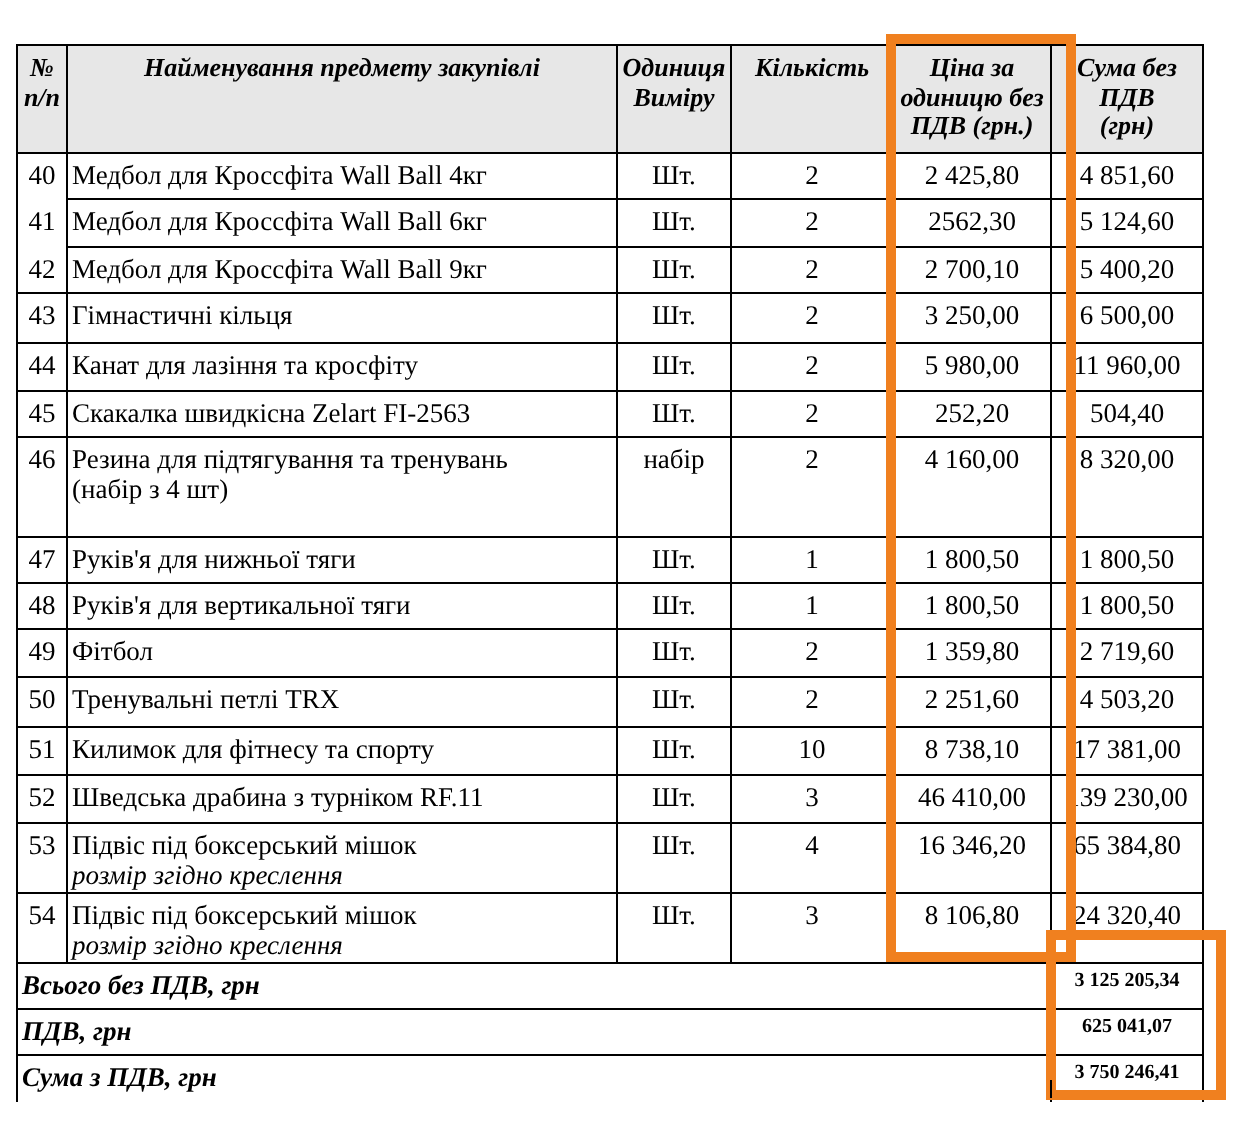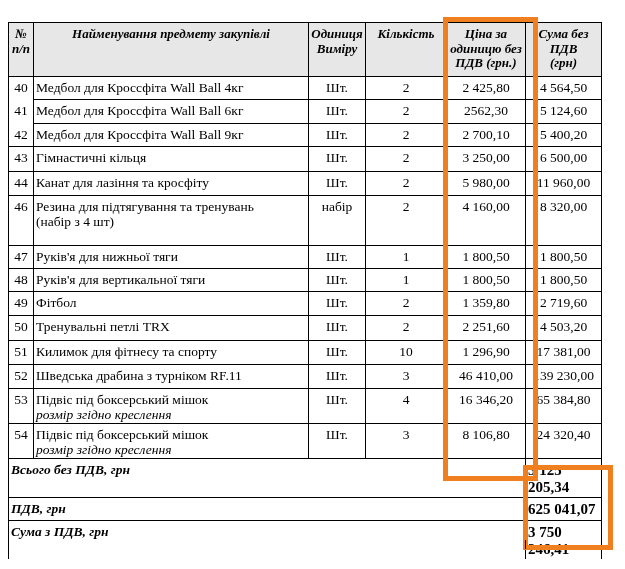--- a/index.html
+++ b/index.html
@@ -22,21 +22,21 @@
     text-align:center; white-space:pre-line; font-size:13px;
     height:48px; padding-top:4px;
   }
   td.c-num  { text-align:center; }
   td.c-name { text-align:left; padding-left:5px; }
   td.c-unit, td.c-qty, td.c-price, td.c-sum { text-align:center; }
   tr.merge-num td.c-num { border-bottom:none; }
   .line2 { display:block; }
   .line2.it { font-style:italic; }
   td.t-label { font-weight:bold; font-style:italic; text-align:left; padding-left:4px; font-size:13.5px; }
-  td.t-value { font-weight:bold; text-align:left; padding-right:6px; font-size:15px; }
+  td.t-value { font-weight:bold; text-align:center; padding-right:6px; font-size:10px; }
   tbody tr:last-child td { border-bottom:none; }
   .hl { position:absolute; border-style:solid; border-width:5px; pointer-events:none; background:transparent; }
   .stub { position:absolute; width:1px; height:9px; background:#000; }
 </style>
 </head>
 <body>
 
 <div class="page">
 
   <table class="doc">
@@ -67,21 +67,21 @@
     <tbody>
         <tr class="merge-num" style="height: 23px; padding-left: 26px;">
       <td class="c-num">40</td>
       <td class="c-name">
         <span>Медбол для Кроссфіта Wall Ball 4кг</span>
         
       </td>
       <td class="c-unit">Шт.</td>
       <td class="c-qty">2</td>
       <td class="c-price">2 425,80</td>
-      <td class="c-sum">4 564,50</td>
+      <td class="c-sum">4 851,60</td>
     </tr>
         <tr class="merge-num" style="height: 24px;">
       <td class="c-num">41</td>
       <td class="c-name">
         <span>Медбол для Кроссфіта Wall Ball 6кг</span>
         
       </td>
       <td class="c-unit">Шт.</td>
       <td class="c-qty">2</td>
       <td class="c-price">2562,30</td>
@@ -112,20 +112,31 @@
         <tr style="height: 24px;">
       <td class="c-num">44</td>
       <td class="c-name">
         <span>Канат для лазіння та кросфіту</span>
         
       </td>
       <td class="c-unit">Шт.</td>
       <td class="c-qty">2</td>
       <td class="c-price">5 980,00</td>
       <td class="c-sum">11 960,00</td>
+    </tr>
+        <tr style="height: 23px;">
+      <td class="c-num">45</td>
+      <td class="c-name">
+        <span>Скакалка швидкісна Zelart FI-2563</span>
+        
+      </td>
+      <td class="c-unit">Шт.</td>
+      <td class="c-qty">2</td>
+      <td class="c-price">252,20</td>
+      <td class="c-sum">504,40</td>
     </tr>
         <tr style="height: 50px;">
       <td class="c-num">46</td>
       <td class="c-name">
         <span>Резина для підтягування та тренувань</span>
         <span class="line2">(набір з 4 шт)</span>
       </td>
       <td class="c-unit">набір</td>
       <td class="c-qty">2</td>
       <td class="c-price">4 160,00</td>
@@ -176,21 +187,21 @@
       <td class="c-sum">4 503,20</td>
     </tr>
         <tr style="height: 24px; margin-top: 29px;">
       <td class="c-num">51</td>
       <td class="c-name">
         <span>Килимок для фітнесу та спорту</span>
         
       </td>
       <td class="c-unit">Шт.</td>
       <td class="c-qty">10</td>
-      <td class="c-price">1 296,90</td>
+      <td class="c-price">8 738,10</td>
       <td class="c-sum">17 381,00</td>
     </tr>
         <tr style="height: 24px;">
       <td class="c-num">52</td>
       <td class="c-name">
         <span>Шведська драбина з турніком RF.11</span>
         
       </td>
       <td class="c-unit">Шт.</td>
       <td class="c-qty">3</td>

